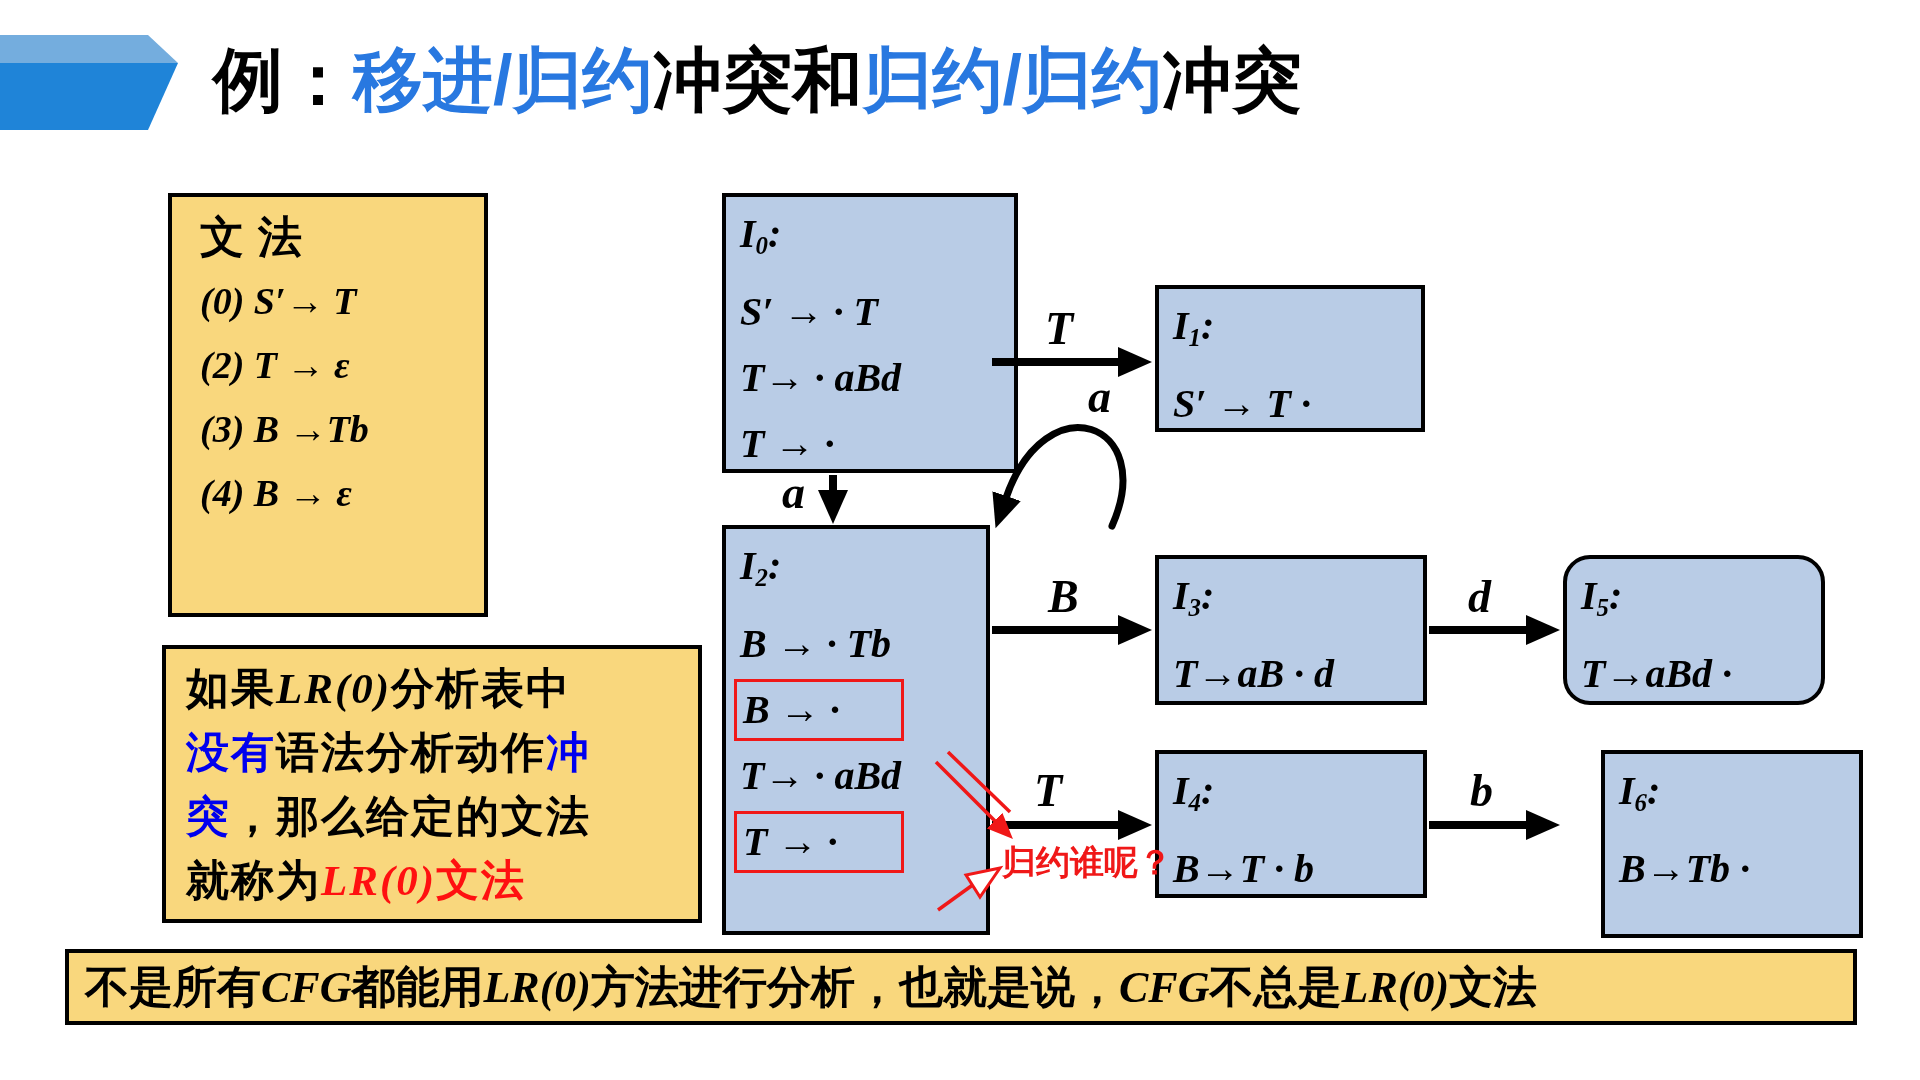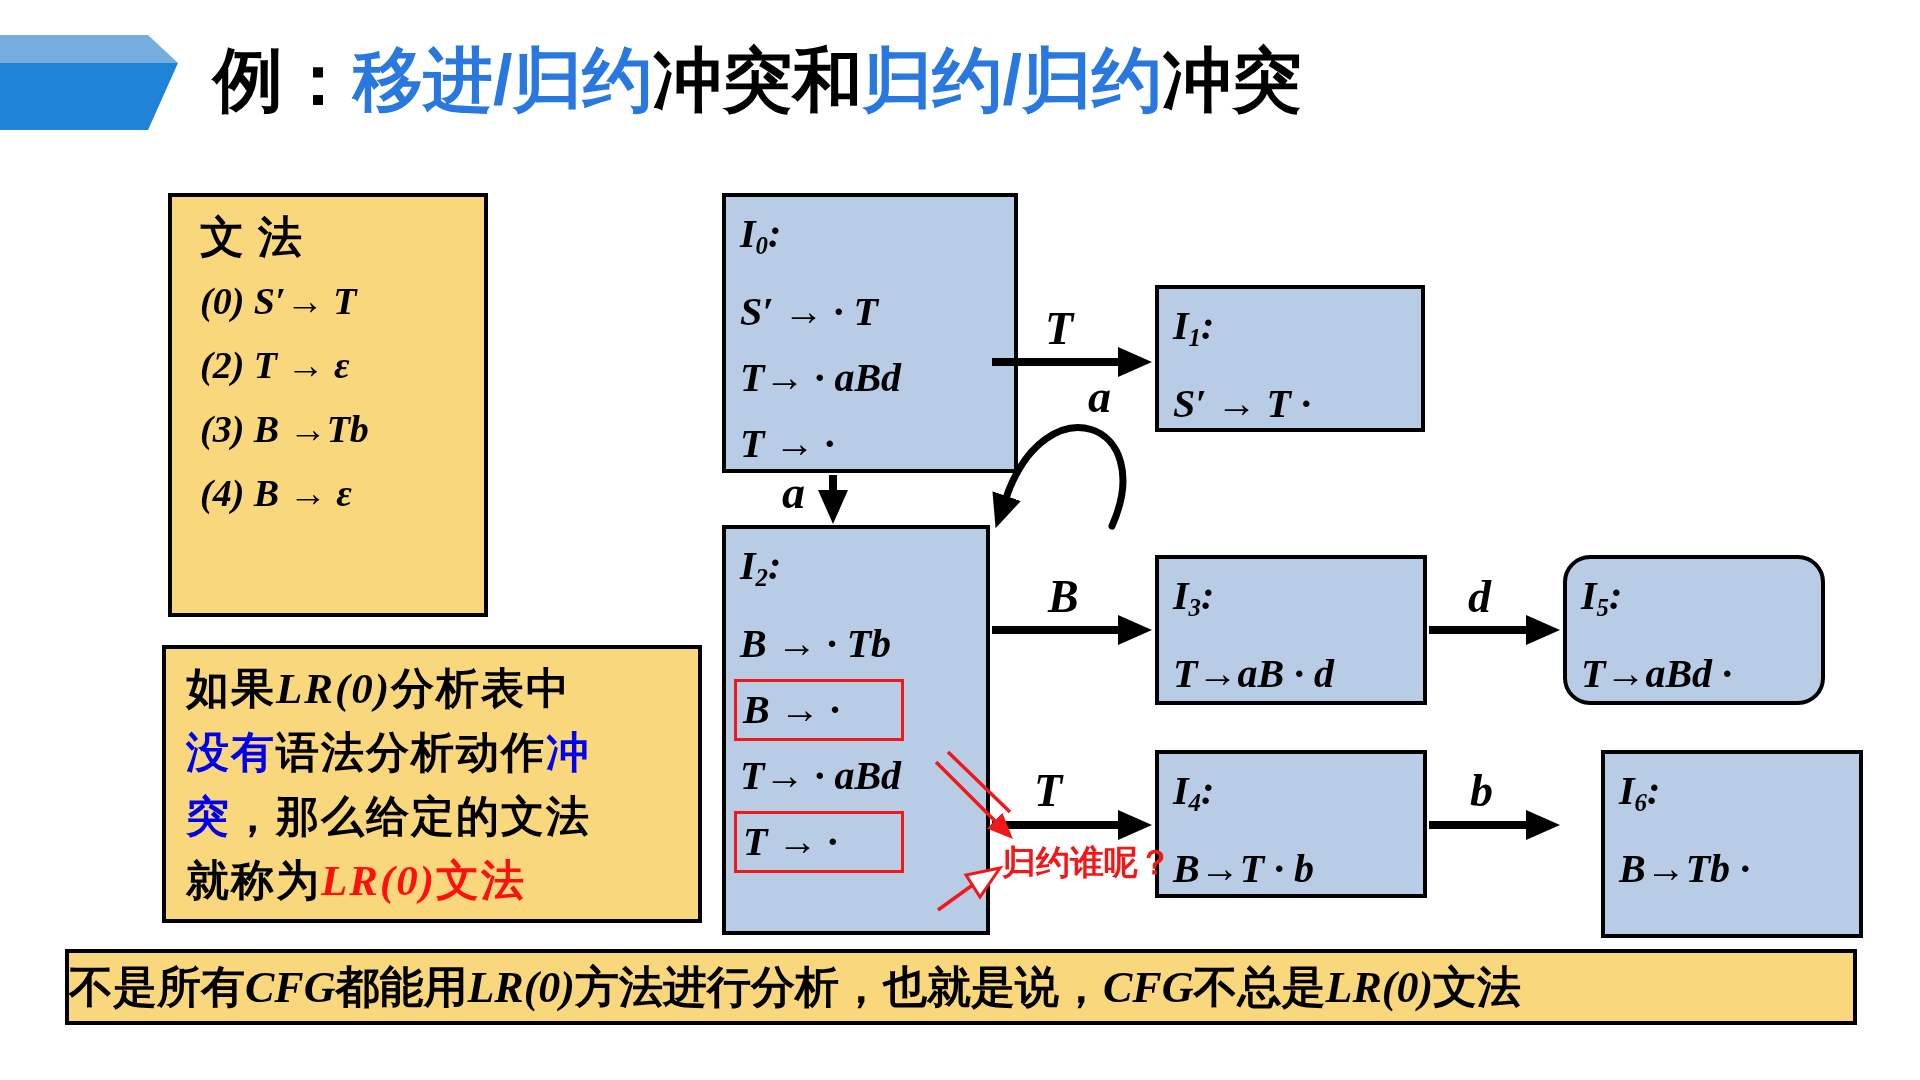--- a/index.html
+++ b/index.html
@@ -22,21 +22,21 @@
   .grammar{left:168px;top:193px;width:320px;height:424px;padding:10px 0 0 28px;}
   .grammar-head{font-size:44px;font-weight:700;letter-spacing:14px;line-height:62px;color:#000;}
   .prod{font-size:38px;line-height:64px;white-space:nowrap;color:#000;}
   .math{font-family:"Liberation Serif",serif;font-weight:bold;font-style:italic;}
 
   .note{left:162px;top:645px;width:540px;height:278px;padding:8px 0 0 20px;}
   .note-line{font-size:43px;line-height:64px;font-weight:600;white-space:nowrap;color:#000;letter-spacing:2px;}
   .note .blue{color:#0000EE;}
   .note .red{color:#FF1010;}
 
-  .banner{left:65px;top:949px;width:1792px;height:76px;line-height:70px;
+  .banner{left:65px;top:949px;width:1792px;height:76px;line-height:70px;padding-left:16px;
           font-size:44px;font-weight:700;white-space:nowrap;color:#000;}
 
   
   .state{position:absolute;background:#B9CCE6;border:4px solid #000;box-sizing:border-box;
          padding:4px 0 0 14px;color:#000;}
   .state .row{font-size:40px;line-height:66px;white-space:nowrap;}
   .state .row sub{font-size:0.62em;vertical-align:-0.28em;}
   .redbox{display:inline-block;border:3px solid #F01818;min-width:170px;line-height:56px;
           margin-left:-6px;padding-left:6px;box-sizing:border-box;}
 

